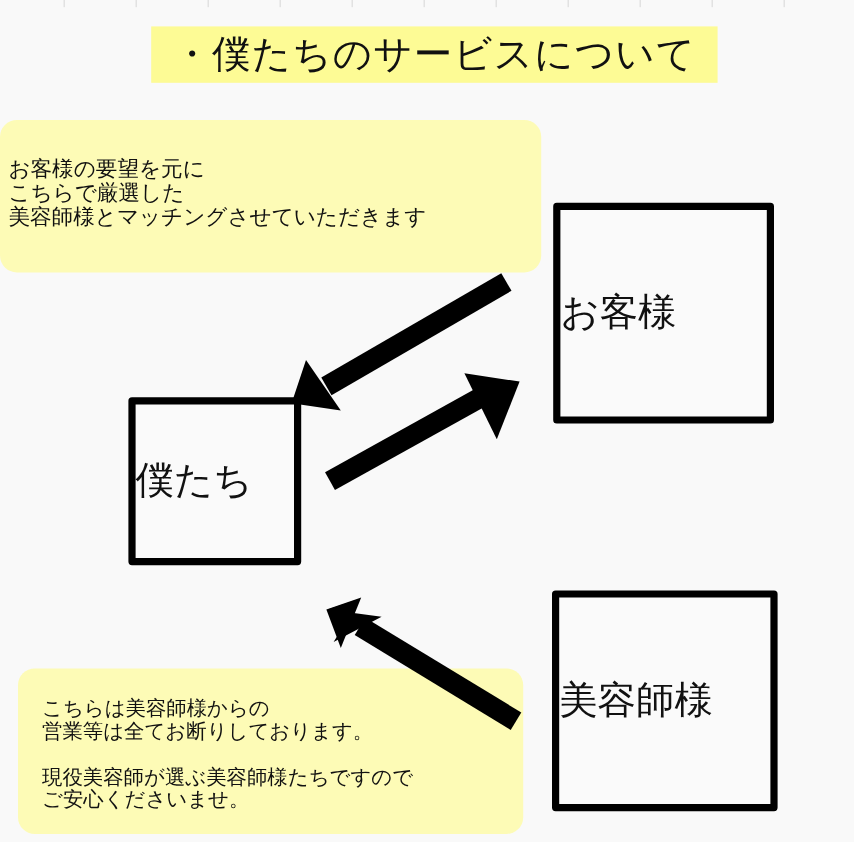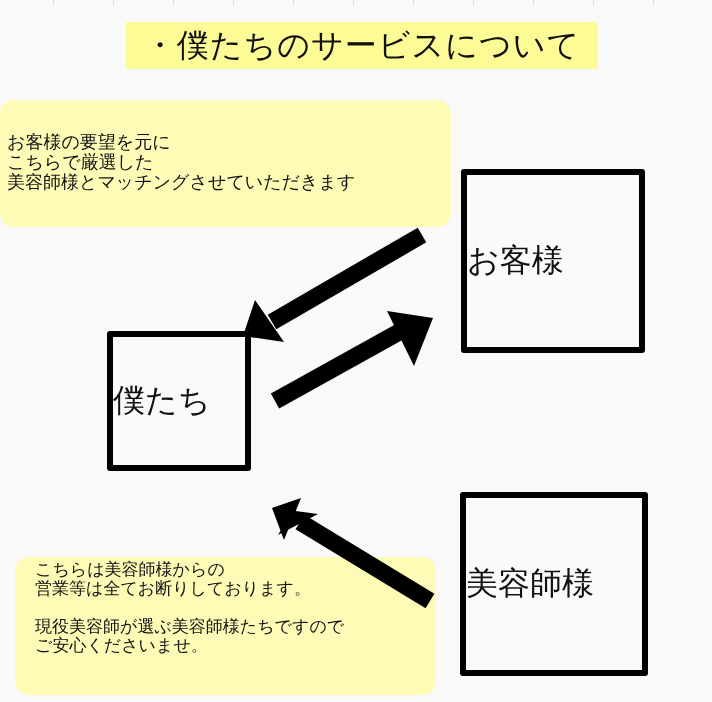--- a/index.html
+++ b/index.html
@@ -16,21 +16,21 @@
     display: flex; align-items: center; justify-content: center;
     font-size: 32px; letter-spacing: 1px; white-space: nowrap;
   }
   .note {
     position: absolute; background: #fdfbb6;
     font-size: 17px; line-height: 19px; white-space: pre-line;
     box-sizing: border-box;
     border-radius: 14px;
   }
   .note-top { left: 0; top: 100px; width: 451px; height: 127px; padding: 32px 0 0 7px; font-size: 18px; line-height: 20px; }
-  .note-bottom { left: 15px; top: 557px; width: 421px; height: 138px; padding: 3px 0 0 20px; }
+  .note-bottom { left: 15px; top: 557px; width: 421px; height: 138px; padding: 25px 0 0 20px; }
   .box {
     position: absolute; border: 6px solid #000; border-radius: 3px; background: #fafafa;
     display: flex; align-items: center; justify-content: flex-start; box-sizing: border-box;
     font-size: 32px; white-space: nowrap;
   }
   .box-us { left: 71px; top: 331px; width: 144px; height: 140px; margin-left: 36px; }
   .box-customer { left: 461px; top: 169px; width: 184px; height: 184px; }
   .box-stylist { left: 460px; top: 492px; width: 188px; height: 184px; }
   svg.arrows { position: absolute; left: 0; top: 0; width: 712px; height: 702px; pointer-events: none; }
 </style>

